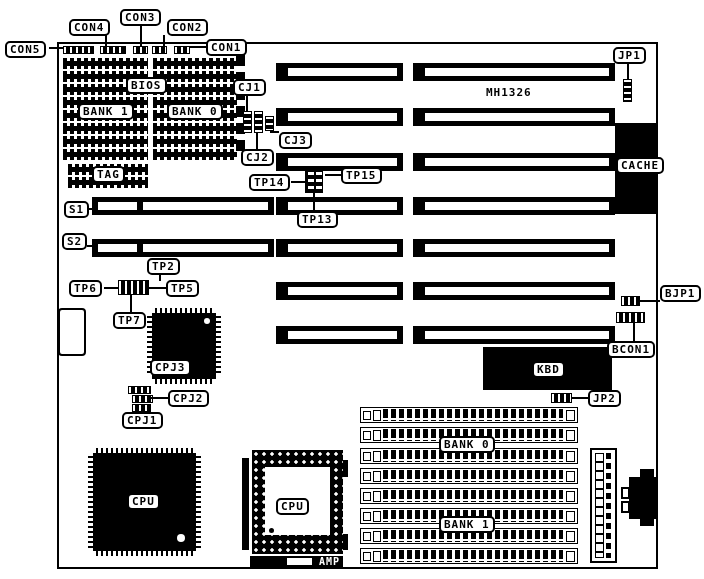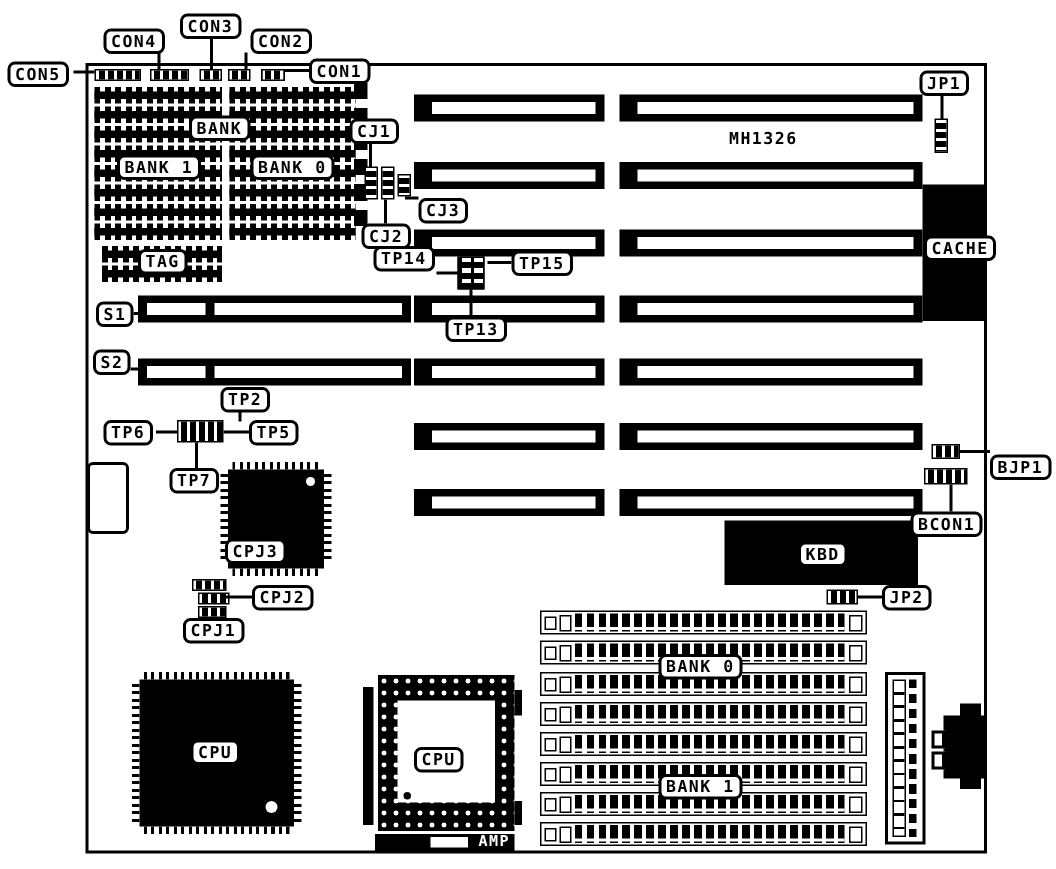--- a/index.html
+++ b/index.html
@@ -269,40 +269,40 @@
   <div class="line" style="left:150px;top:397px;width:18px;height:2px"></div>
   <div class="line" style="left:140px;top:412px;width:2px;height:16px"></div>
   <div class="line" style="left:89px;top:208px;width:5px;height:2px"></div>
   <div class="line" style="left:87px;top:245px;width:5px;height:2px"></div>
 
   <div class="lbl" style="left:5px;top:41px">CON5</div>
   <div class="lbl" style="left:69px;top:19px">CON4</div>
   <div class="lbl" style="left:120px;top:9px">CON3</div>
   <div class="lbl" style="left:167px;top:19px">CON2</div>
   <div class="lbl" style="left:206px;top:39px">CON1</div>
-  <div class="lbl" style="left:126px;top:77px">BANK</div>
+  <div class="lbl" style="left:126px;top:77px">BIOS</div>
   <div class="lbl" style="left:78px;top:103px">BANK 1</div>
   <div class="lbl" style="left:167px;top:103px">BANK 0</div>
   <div class="lbl" style="left:92px;top:166px">TAG</div>
   <div class="lbl" style="left:233px;top:79px">CJ1</div>
   <div class="lbl" style="left:279px;top:132px">CJ3</div>
   <div class="lbl" style="left:241px;top:149px">CJ2</div>
   <div class="lbl" style="left:613px;top:47px">JP1</div>
   <div class="txt" style="left:486px;top:86px">MH1326</div>
   <div class="lbl" style="left:616px;top:157px">CACHE</div>
-  <div class="lbl" style="left:249px;top:164px">TP14</div>
+  <div class="lbl" style="left:249px;top:174px">TP14</div>
   <div class="lbl" style="left:341px;top:167px">TP15</div>
   <div class="lbl" style="left:297px;top:211px">TP13</div>
   <div class="lbl" style="left:64px;top:201px">S1</div>
   <div class="lbl" style="left:62px;top:233px">S2</div>
   <div class="lbl" style="left:147px;top:258px">TP2</div>
   <div class="lbl" style="left:69px;top:280px">TP6</div>
   <div class="lbl" style="left:166px;top:280px">TP5</div>
   <div class="lbl" style="left:113px;top:312px">TP7</div>
-  <div class="lbl" style="left:660px;top:303px">BJP1</div>
+  <div class="lbl" style="left:660px;top:285px">BJP1</div>
   <div class="lbl" style="left:607px;top:341px">BCON1</div>
   <div class="lbl" style="left:150px;top:359px">CPJ3</div>
   <div class="lbl" style="left:532px;top:361px">KBD</div>
   <div class="lbl" style="left:168px;top:390px">CPJ2</div>
   <div class="lbl" style="left:588px;top:390px">JP2</div>
   <div class="lbl" style="left:122px;top:412px">CPJ1</div>
   <div class="lbl" style="left:127px;top:493px">CPU</div>
   <div class="lbl" style="left:276px;top:498px">CPU</div>
   <div class="lbl" style="left:439px;top:436px">BANK 0</div>
   <div class="lbl" style="left:439px;top:516px">BANK 1</div>

